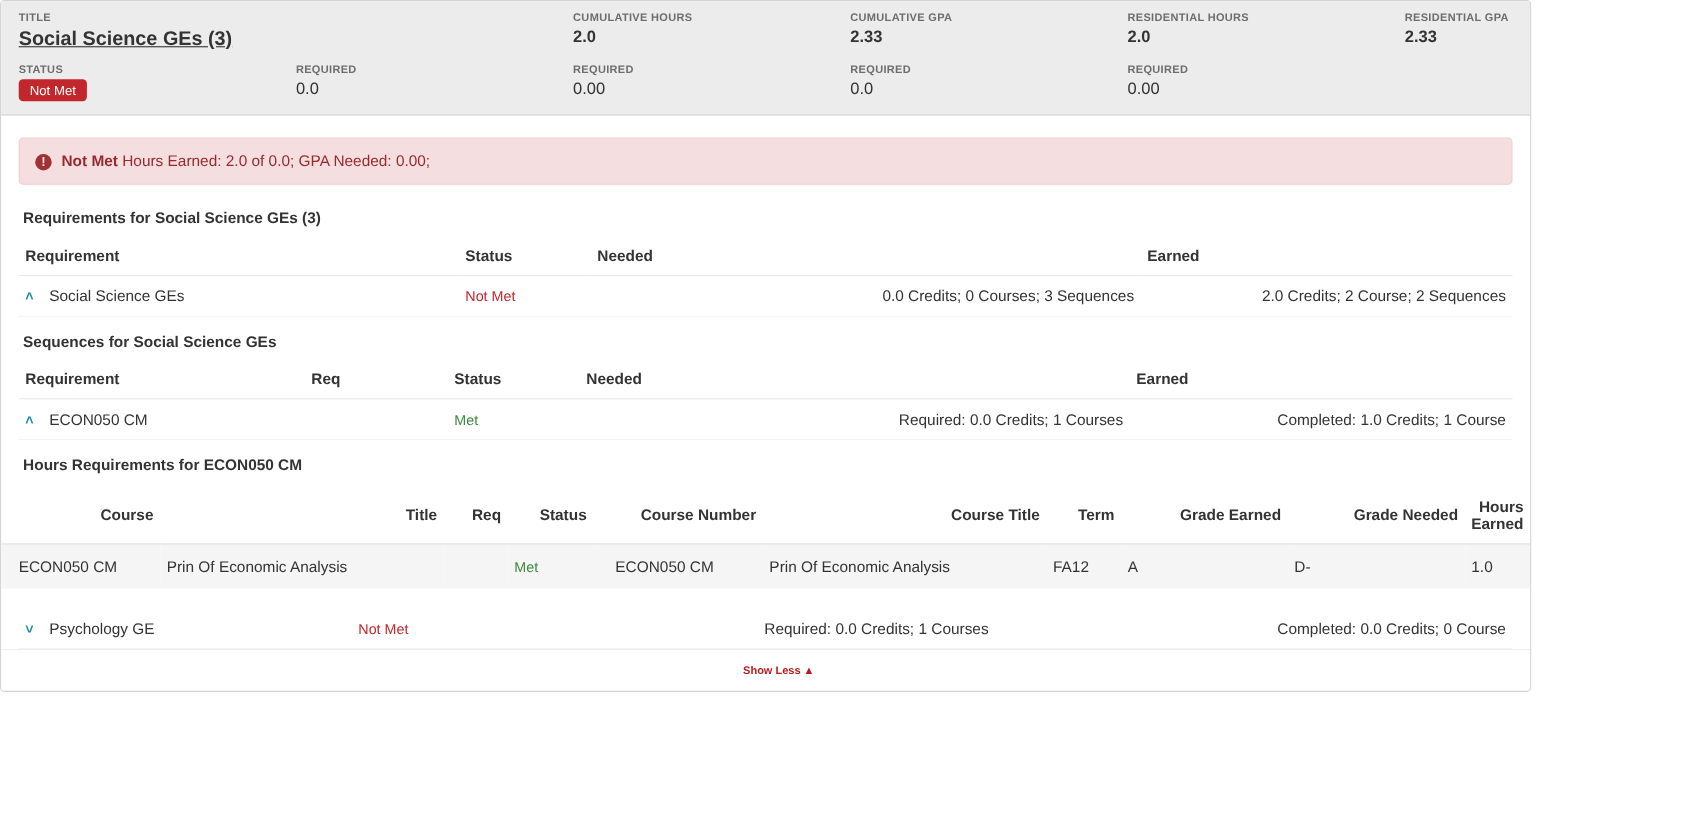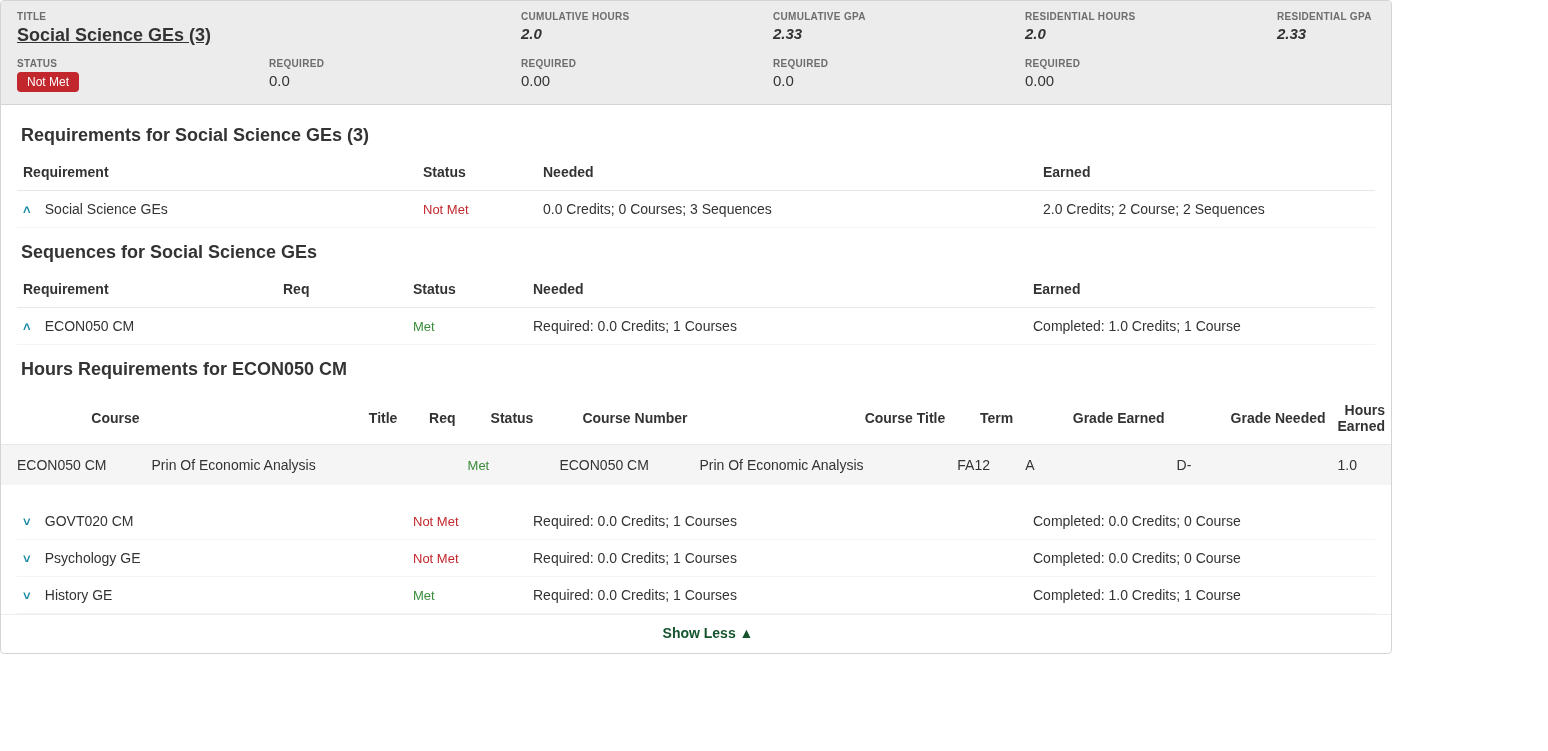--- a/index.html
+++ b/index.html
@@ -31,21 +31,21 @@
     font-weight: bold;
     color: #6d6d6d;
     text-transform: uppercase;
     letter-spacing: 0.3px;
     margin-bottom: 3px;
   }
   .header-value {
     font-size: 15px;
     color: #333;
   }
-  .header-value.bold { font-weight: bold; font-style: italic; }
+  .header-value.bold { font-weight: bold; }
   .title-link {
     color: #333;
     text-decoration: underline;
     font-weight: bold;
     font-size: 18px;
   }
   .status-pill {
     display: inline-block;
     background: #c1272d;
     color: #fff;
@@ -75,21 +75,21 @@
     color: #f5dedf;
     border-radius: 50%;
     text-align: center;
     font-weight: bold;
     font-size: 12px;
     line-height: 15px;
     margin-right: 5px;
     vertical-align: middle;
   }
   .section-title {
-    font-size: 18px;
+    font-size: 14px;
     font-weight: bold;
     color: #333;
     margin: 0 0 12px 4px;
   }
   
   table.req-table {
     width: 100%;
     border-collapse: collapse;
     font-size: 14px;
   }
@@ -110,21 +110,21 @@
     color: #1b8aa5;
     font-weight: bold;
     font-size: 13px;
     cursor: pointer;
     display: inline-block;
     width: 14px;
   }
   .caret.down { color: #1b8aa5; }
   .status-notmet { color: #c1272d; font-size: 13px; }
   .status-met { color: #3a8b3a; font-size: 13px; text-align: center; }
-  .cell-text { color: #333; }
+  .cell-text { color: #333; text-align: right; }
   .link-text { color: #333; }
   
   .col-req { width: 400px; }
   .col-reqflag { width: 130px; }
   .col-status { width: 120px; }
   .col-needed { width: 500px; }
   .col-earned { }
   
   table.course-table {
     width: calc(100% + 32px);
@@ -145,23 +145,23 @@
     color: #333;
   }
   .course-row { background: #f5f5f5; }
   
   .footer {
     text-align: center;
     padding: 10px 0 12px 0;
     border-top: 1px solid #eee;
   }
   .show-less {
-    color: #14532d;
-    font-weight: bold;
-    font-size: 14px;
+    color: #b91c1c;
+    font-weight: bold;
+    font-size: 10px;
     cursor: pointer;
     margin-left: 24px;
   }
 </style>
 </head>
 <body>
 
 <div class="page">
 
   <div class="header">
@@ -207,20 +207,25 @@
       </div>
       <div>
         <div class="header-label">REQUIRED</div>
         <div class="header-value">0.00</div>
       </div>
     </div>
   </div>
 
   <div class="body-area">
 
+    <div class="alert">
+      <span class="alert-icon">!</span>
+      <span class="bold">Not Met</span>
+      <span>Hours Earned: 2.0 of 0.0; GPA Needed: 0.00;</span>
+    </div>
 
     <div class="section-title">Requirements for Social Science GEs (3)</div>
 
     <table class="req-table">
       <thead>
         <tr>
           <th class="col-req">Requirement</th>
           <th class="col-status">Status</th>
           <th class="col-needed">Needed</th>
           <th class="col-earned">Earned</th>
@@ -288,40 +293,26 @@
           <td>A</td>
           <td>D-</td>
           <td>1.0</td>
         </tr>
       </tbody>
     </table>
 
     <table class="req-table" style="margin-top:18px;">
       <tbody>
         <tr>
-          <td style="width:260px"><span class="caret down">˅</span>&nbsp;&nbsp;<span class="link-text">GOVT020 CM</span></td>
-          <td class="col-reqflag"></td>
-          <td class="col-status"><span class="status-notmet">Not Met</span></td>
-          <td class="col-needed cell-text">Required: 0.0 Credits; 1 Courses</td>
-          <td class="col-earned cell-text">Completed: 0.0 Credits; 0 Course</td>
-        </tr>
-        <tr>
           <td><span class="caret down">˅</span>&nbsp;&nbsp;<span class="link-text">Psychology GE</span></td>
           <td></td>
           <td><span class="status-notmet">Not Met</span></td>
           <td class="cell-text">Required: 0.0 Credits; 1 Courses</td>
           <td class="cell-text">Completed: 0.0 Credits; 0 Course</td>
         </tr>
-        <tr>
-          <td><span class="caret down">˅</span>&nbsp;&nbsp;<span class="link-text">History GE</span></td>
-          <td></td>
-          <td><span class="status-met">Met</span></td>
-          <td class="cell-text">Required: 0.0 Credits; 1 Courses</td>
-          <td class="cell-text">Completed: 1.0 Credits; 1 Course</td>
-        </tr>
       </tbody>
     </table>
   </div>
 
   <div class="footer">
     <span class="show-less">Show Less ▲</span>
   </div>
 </div>
 
 </body></html>

